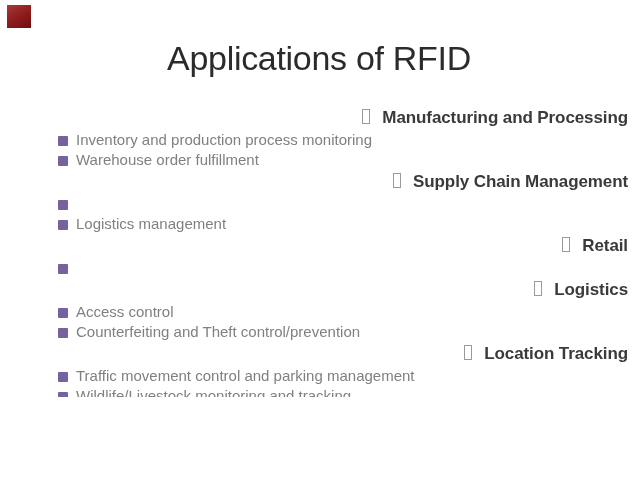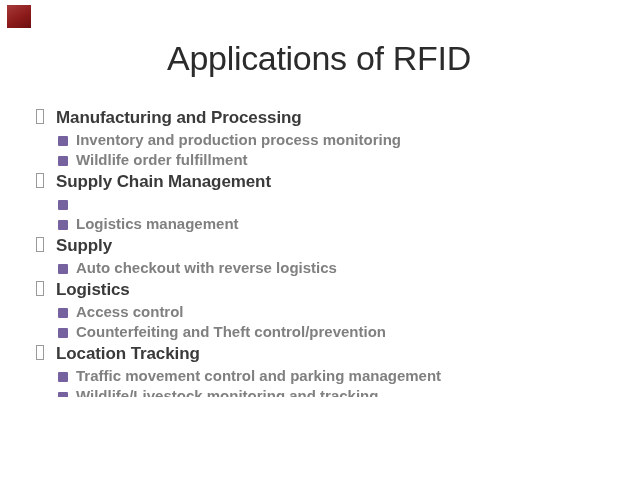--- a/index.html
+++ b/index.html
@@ -43,33 +43,34 @@
     left: 36px;
     right: 10px;
   }
   .l1 {
     font-size: 17px;
     font-weight: 700;
     color: var(--level1-text, #3a3a3a);
     line-height: 24px;
     letter-spacing: -0.1px;
     white-space: nowrap;
+    text-align: right;
   }
   .b1 {
     display: inline-block;
     width: 6px;
     height: 13px;
     border: 1px solid #9a9a9a;
     background: #ffffff;
     margin-right: 12px;
     vertical-align: -1px;
   }
   .l2 {
     font-size: 15px;
-    font-weight: 700;
+    font-weight: 400;
     color: var(--level2-text, #808080);
     line-height: 20px;
     margin-left: 22px;
     white-space: nowrap;
   }
   .b2 {
     display: inline-block;
     width: 10px;
     height: 10px;
     background: var(--sub-bullet, #75629f);
@@ -90,42 +91,42 @@
   <div class="content">
 
     <div class="group">
       <div class="l1">
         <span class="b1"></span><span>Manufacturing and Processing</span>
       </div>
       <div class="l2">
         <span class="b2"></span><span>Inventory and production process monitoring</span>
       </div>
       <div class="l2">
-        <span class="b2"></span><span>Wildlife order fulfillment</span>
+        <span class="b2"></span><span>Warehouse order fulfillment</span>
       </div>
     </div>
 
     <div class="group">
       <div class="l1">
         <span class="b1"></span><span>Supply Chain Management</span>
       </div>
       <div class="l2">
         <span class="b2"></span>
       </div>
       <div class="l2">
         <span class="b2"></span><span>Logistics management</span>
       </div>
     </div>
 
     <div class="group">
       <div class="l1">
-        <span class="b1"></span><span>Supply</span>
+        <span class="b1"></span><span>Retail</span>
       </div>
       <div class="l2">
-        <span class="b2"></span><span>Auto checkout with reverse logistics</span>
+        <span class="b2"></span>
       </div>
     </div>
 
     <div class="group">
       <div class="l1">
         <span class="b1"></span><span>Logistics</span>
       </div>
       <div class="l2">
         <span class="b2"></span><span>Access control</span>
       </div>

